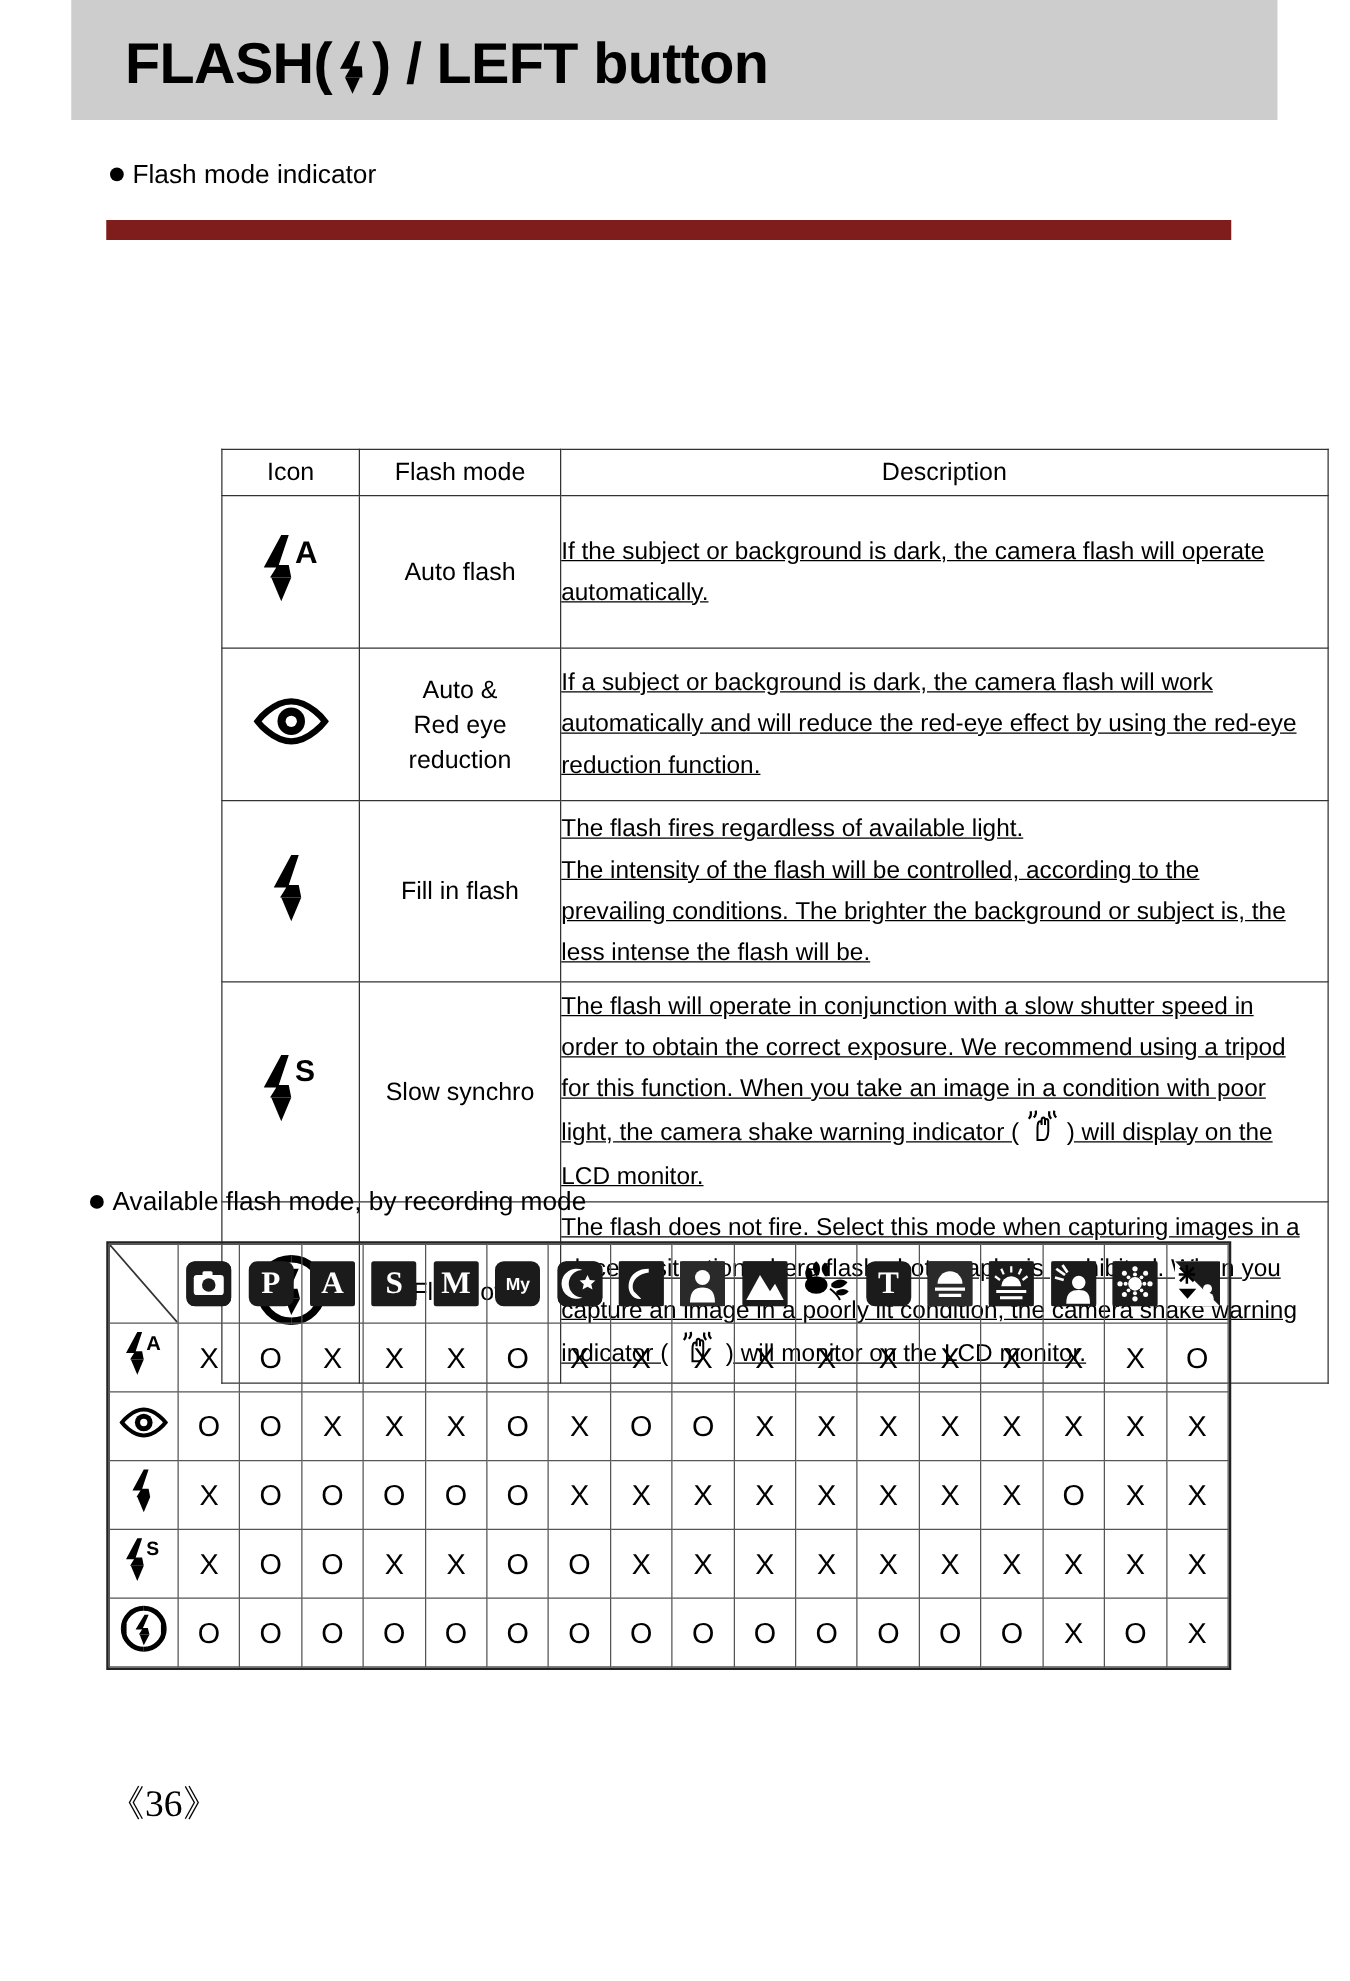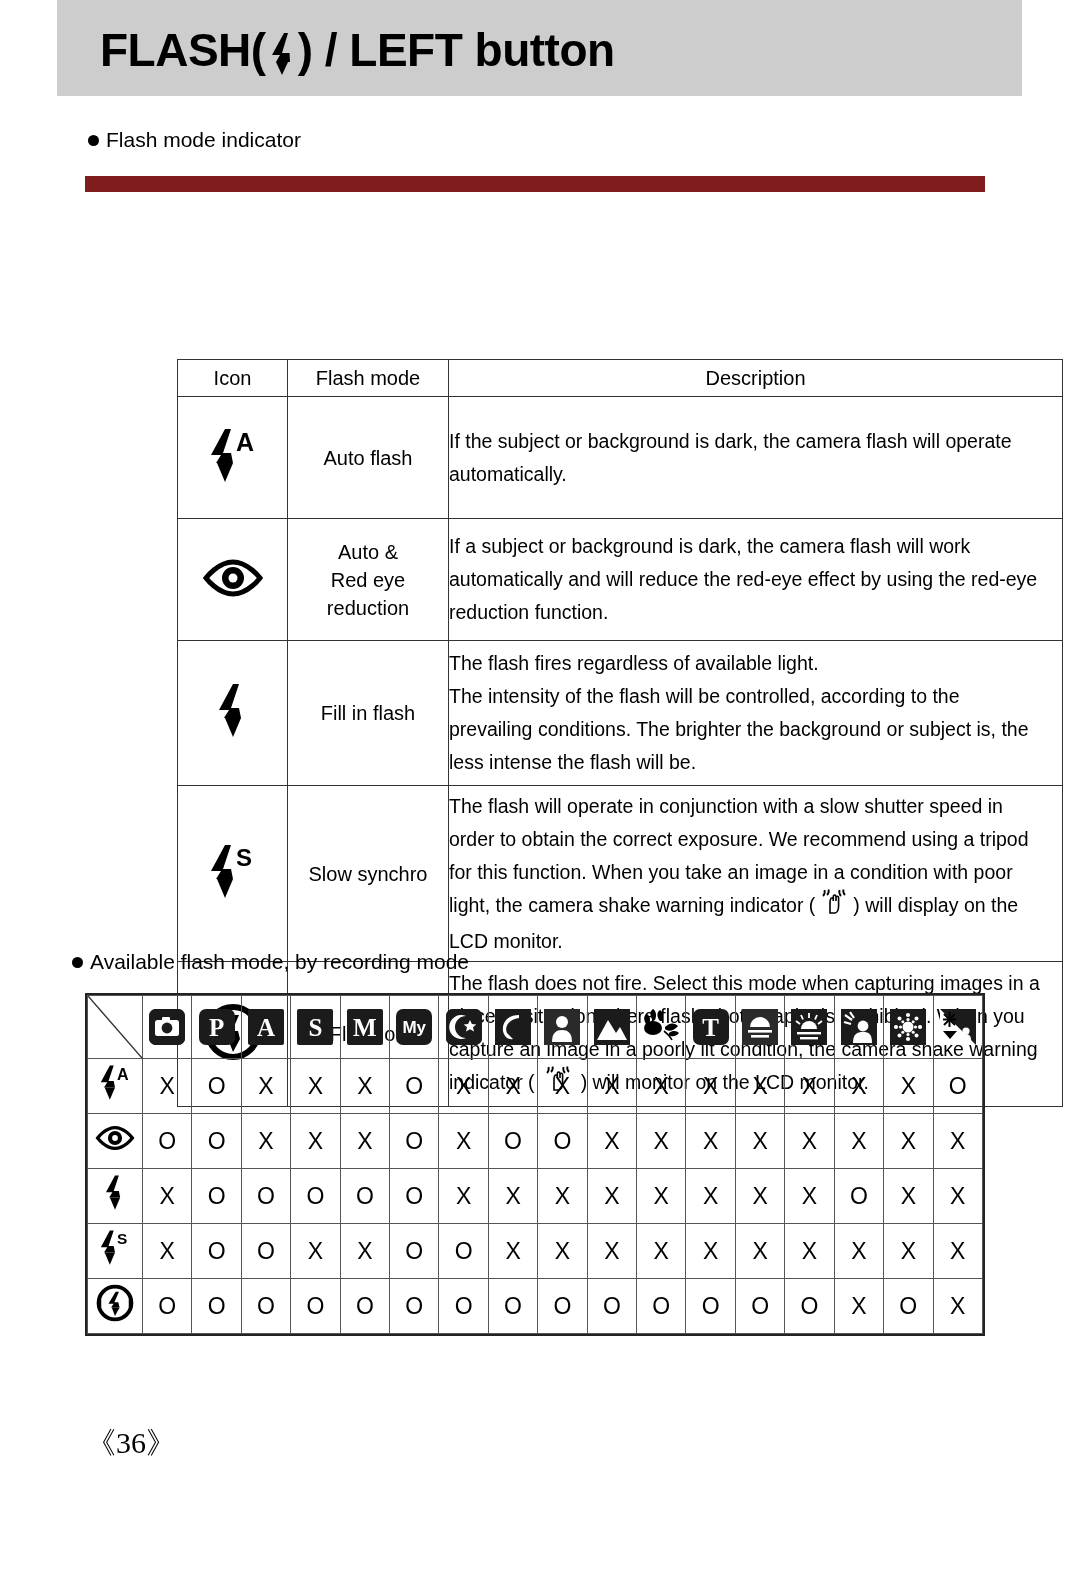--- a/index.html
+++ b/index.html
@@ -94,21 +94,21 @@
     font-size: 20px;
     line-height: 28px;
     vertical-align: middle;
   }
   .cell-desc {
     padding: 8px 0 8px 18px;
     font-size: 19.5px;
     line-height: 33px;
     vertical-align: middle;
   }
-  .desc-line { white-space: nowrap; }
+  .desc-line { white-space: nowrap; text-decoration: underline; }
 
   
   .tbl1-wrap {
     position: absolute;
     left: 85px;
     top: 176px;
     width: 900px;
     border: 8px solid #7f1d1d;
     box-sizing: border-box;
   }
@@ -164,21 +164,21 @@
   .mode-badge.sq { border-radius: 2px; }
   .badge-letter {
     position: absolute;
     left: 0; right: 0; top: 50%;
     transform: translateY(-50%);
     font-size: 25px;
     font-weight: bold;
     line-height: 1;
     font-family: "Liberation Serif", serif;
   }
-  .badge-letter.small { font-size: 17px; font-family: "Liberation Sans", sans-serif; font-weight: bold; }
+  .badge-letter.small { font-size: 14px; font-family: "Liberation Sans", sans-serif; font-weight: bold; }
 
   
   .page-num {
     position: absolute;
     left: 86px;
     top: 1423px;
     font-size: 30px;
     font-family: "Liberation Serif", serif;
     letter-spacing: 0px;
   }

